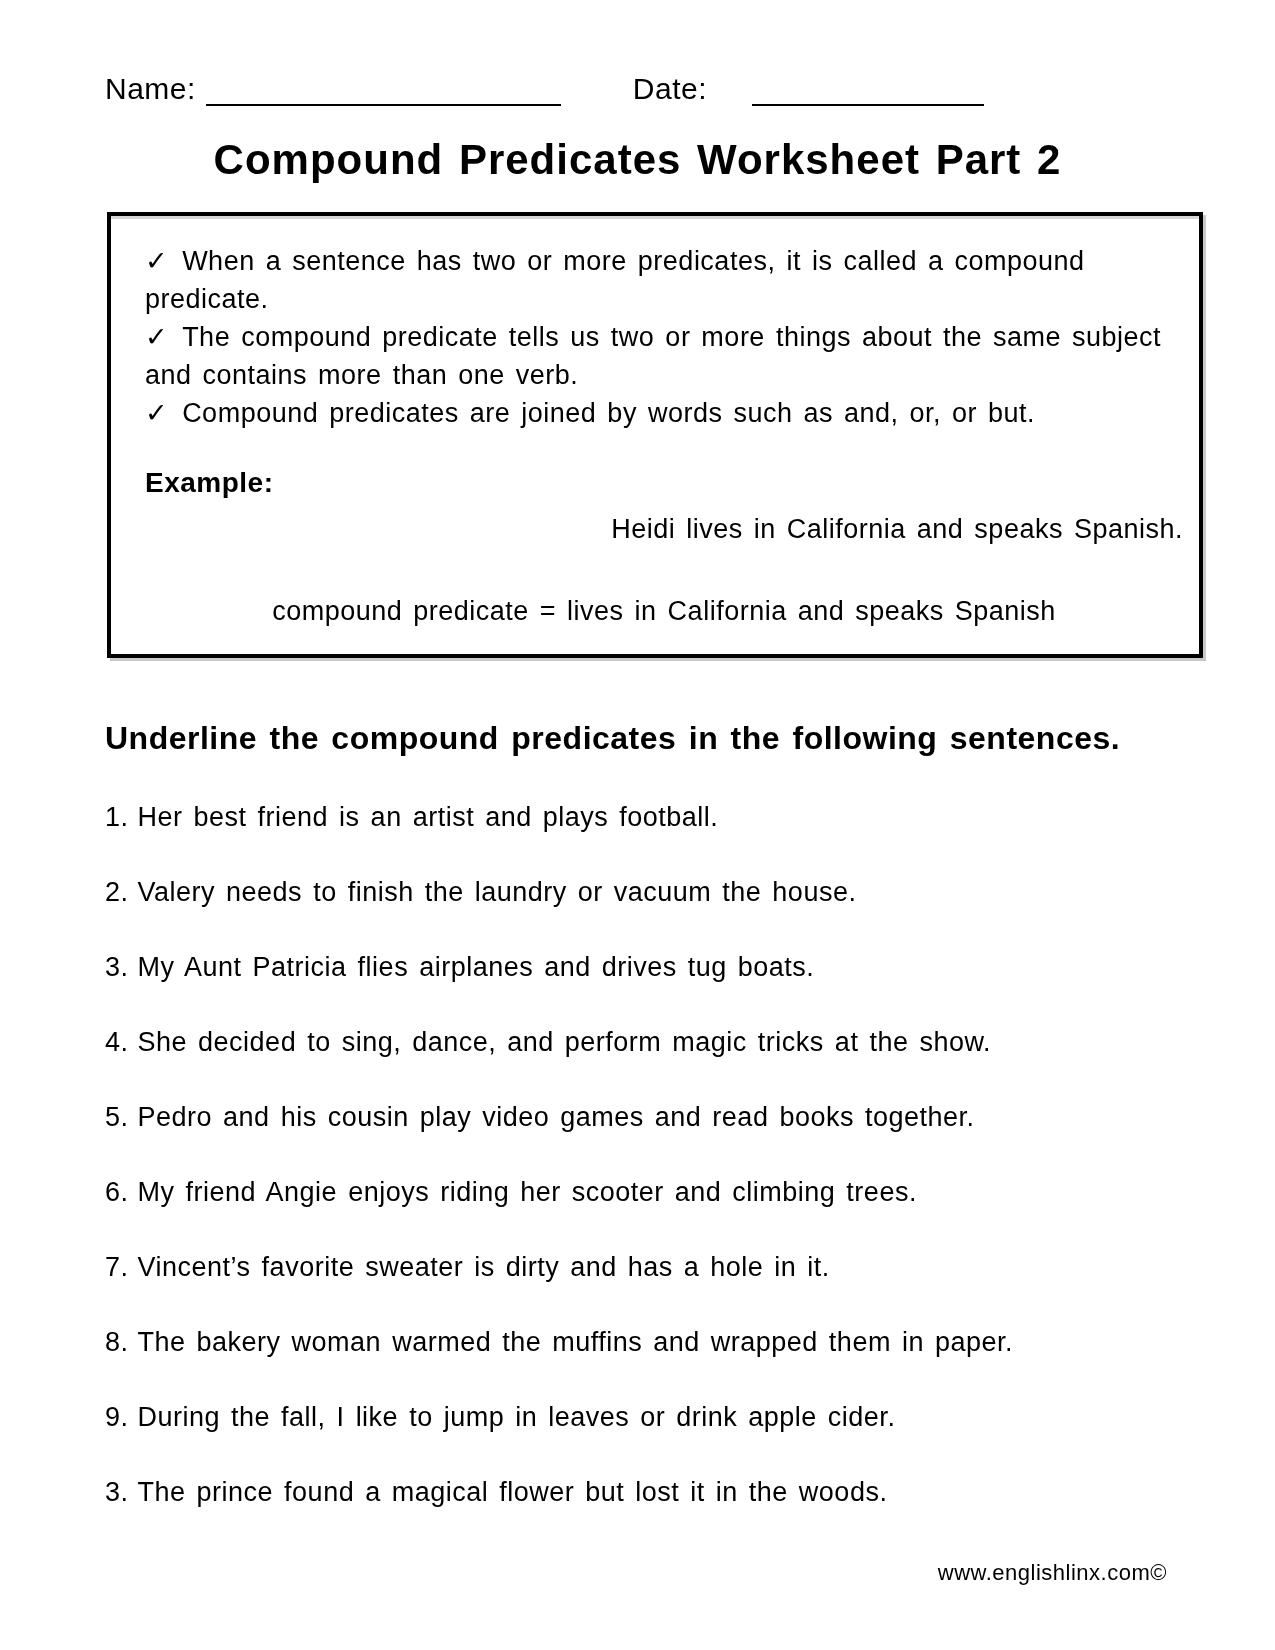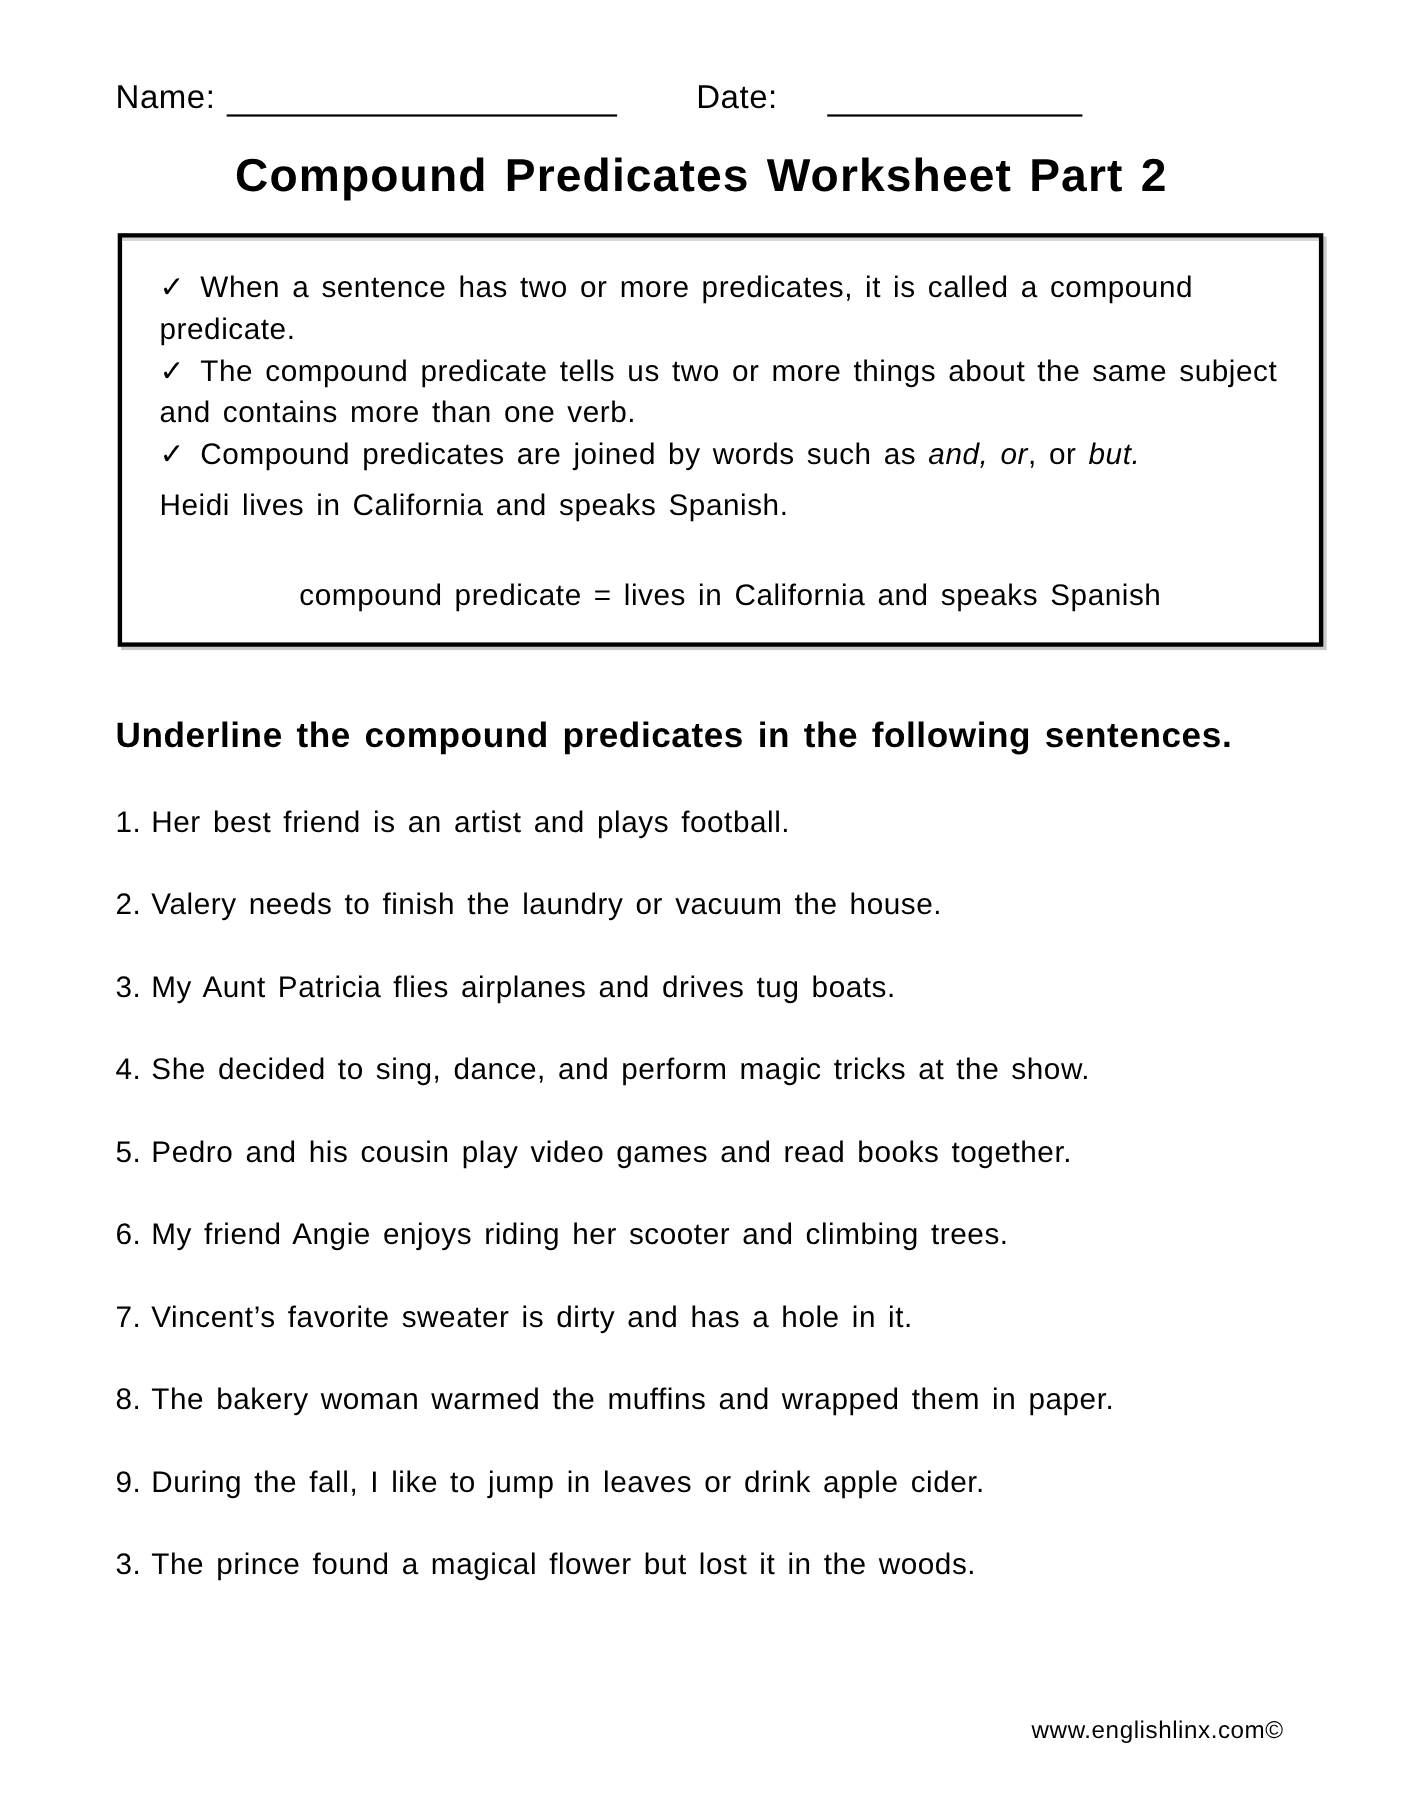--- a/index.html
+++ b/index.html
@@ -66,27 +66,27 @@
     display: inline-block;
     margin-right: 14px;
   }
   .example-label {
     margin-top: 32px;
     font-size: 28px;
     font-weight: bold;
   }
   .example-sentence {
     margin-top: 8px;
-    text-align: left;
+    text-align: right;
   }
   .example-answer {
     margin-top: 44px;
     text-align: center;
   }
-  .it { font-style: italic; }
+  .it { }
 
   
   .instruction {
     margin: 62px 105px 0 105px;
     font-size: 32px;
     font-weight: bold;
   }
   .sentences {
     margin: 46px 70px 0 105px;
     font-size: 27px;
@@ -131,20 +131,21 @@
     <p class="bullet">
       <span class="check">✓</span><span>When a sentence has two or more predicates, it is called a compound predicate.</span>
     </p>
     <p class="bullet">
       <span class="check">✓</span><span>The compound predicate tells us two or more things about the same subject and contains more than one verb.</span>
     </p>
     <p class="bullet">
       <span class="check">✓</span><span>Compound predicates are joined by words such as </span><span class="it">and, or</span><span>, or </span><span class="it">but.</span>
     </p>
 
+    <div class="example-label">Example:</div>
     <div class="example-sentence">Heidi lives in California and speaks Spanish.</div>
     <div class="example-answer">compound predicate = lives in California and speaks Spanish</div>
   </div>
 
   <div class="instruction">Underline the compound predicates in the following sentences.</div>
 
   <div class="sentences">
     <div class="sentence"><span class="num">1.</span><span>Her best friend is an artist and plays football.</span></div>
     <div class="sentence"><span class="num">2.</span><span>Valery needs to finish the laundry or vacuum the house.</span></div>
     <div class="sentence"><span class="num">3.</span><span>My Aunt Patricia flies airplanes and drives tug boats.</span></div>

